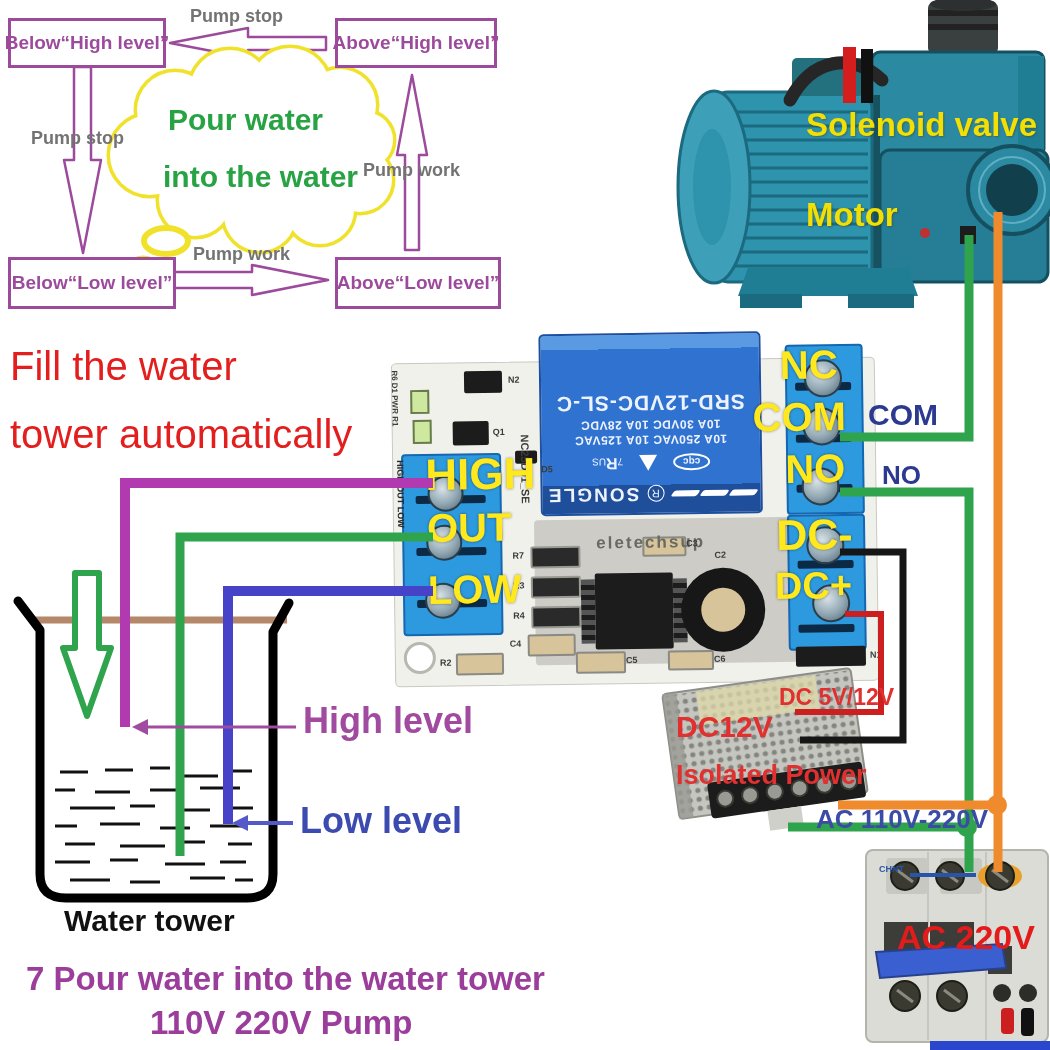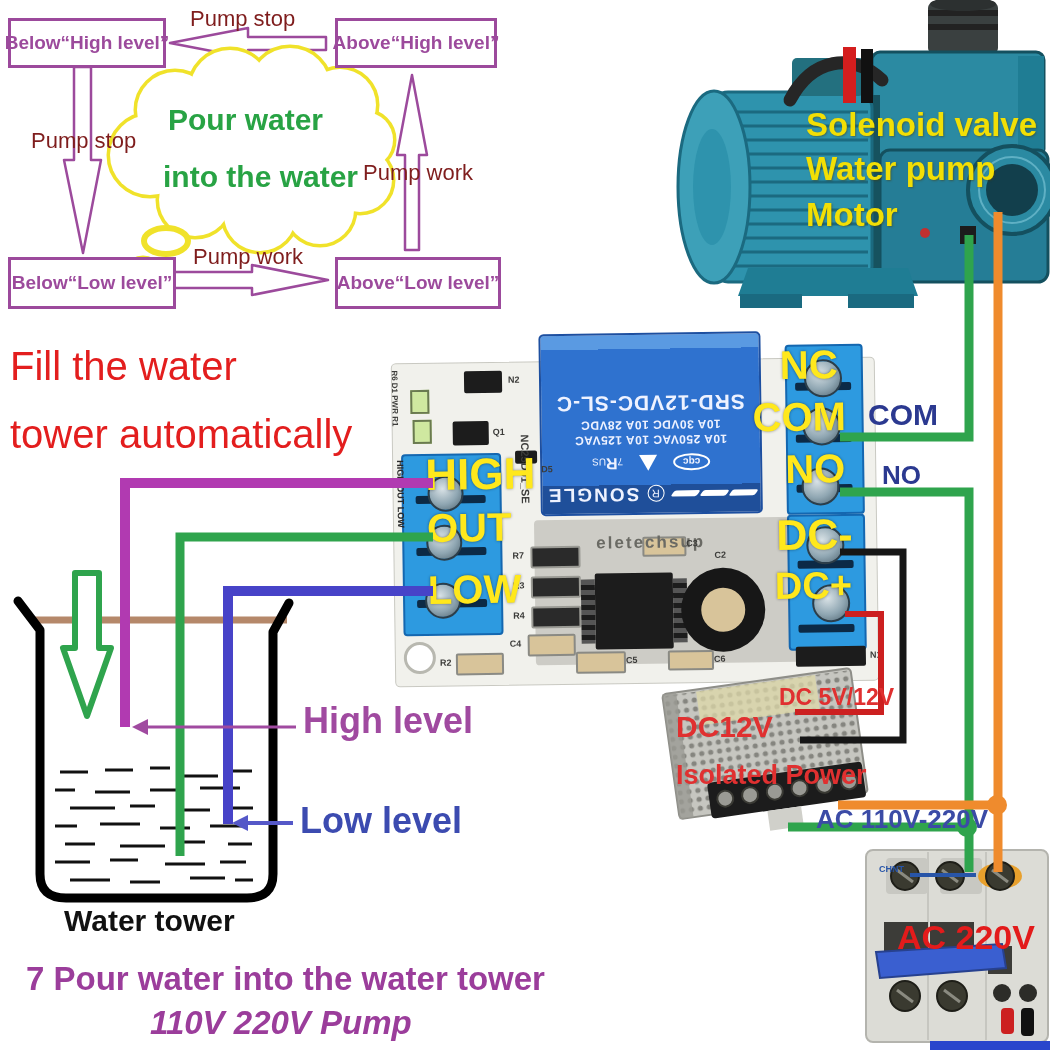--- a/index.html
+++ b/index.html
@@ -3,21 +3,21 @@
 <meta charset="utf-8">
 <style>
   html,body{margin:0;padding:0;background:#fff;}
   #stage{position:relative;width:1050px;height:1050px;background:#fff;overflow:hidden;
          font-family:"Liberation Sans","DejaVu Sans",sans-serif;}
   .abs{position:absolute;}
   
   .fc-box{position:absolute;background:#fff;border:3px solid #9c4a9c;color:#9c4a9c;
           font-weight:bold;font-size:19px;display:flex;align-items:center;justify-content:center;
           white-space:nowrap;z-index:5;}
-  .fc-lbl{position:absolute;color:#7f1d1d;font-weight:normal;font-size:22px;z-index:5;white-space:nowrap;}
+  .fc-lbl{position:absolute;color:#737373;font-weight:bold;font-size:18px;z-index:5;white-space:nowrap;}
   .cloud-txt{position:absolute;color:#28a344;font-weight:bold;font-size:30px;z-index:5;white-space:nowrap;}
   .headline{position:absolute;color:#e31e1e;font-weight:normal;font-size:40px;z-index:5;white-space:nowrap;}
   .pump-lbl{position:absolute;color:#f2df05;font-weight:bold;font-size:33px;z-index:5;white-space:nowrap;
             text-shadow:1px 1px 2px rgba(80,60,0,.45);}
   
   #board{position:absolute;left:393px;top:360px;width:482px;height:322px;background:#f1f1ec;
          border:1px solid #c9c9c2;border-radius:5px;z-index:2;transform:rotate(-0.8deg);}
   .tblock{position:absolute;background:#2d9ae0;border:2px solid #1467b0;border-radius:4px;}
   .screw{position:absolute;border-radius:50%;
          background:radial-gradient(circle at 40% 35%,#d9e2e6,#8fa6b2 55%,#4d626e);
@@ -385,33 +385,32 @@
   <div class="fc-lbl" style="left:193px;top:244px;">Pump work</div>
   <div class="fc-lbl" style="left:363px;top:160px;">Pump work</div>
 
   <div class="cloud-txt" style="left:168px;top:103px;">Pour water</div>
   <div class="cloud-txt" style="left:163px;top:160px;">into the water</div>
 
   <div class="headline" style="left:10px;top:344px;">Fill the water</div>
   <div class="headline" style="left:10px;top:412px;">tower automatically</div>
 
   <div class="pump-lbl" style="left:806px;top:106px;">Solenoid valve</div>
-  <div class="pump-lbl" style="left:806px;top:150px;">Water pump</div>
   <div class="pump-lbl" style="left:806px;top:196px;">Motor</div>
 
   <div class="wlbl" style="left:868px;top:398px;font-size:30px;">COM</div>
   <div class="wlbl" style="left:882px;top:460px;font-size:26px;">NO</div>
 
   <div class="twr-high" style="left:303px;top:700px;">High level</div>
   <div class="twr-low" style="left:300px;top:800px;">Low level</div>
   <div class="twr-cap" style="left:64px;top:904px;">Water tower</div>
 
   <div class="psu-red" style="left:779px;top:684px;font-size:23px;">DC 5V/12V</div>
   <div class="psu-red" style="left:676px;top:710px;font-size:30px;">DC12V</div>
   <div class="psu-red" style="left:676px;top:760px;font-size:27px;">Isolated Power</div>
   <div class="psu-blue" style="left:816px;top:804px;">AC 110V-220V</div>
 
   <div class="brk-brand" style="left:879px;top:864px;">CHNT</div>
   <div class="brk-red" style="left:897px;top:918px;">AC 220V</div>
 
   <div class="footer" style="left:26px;top:960px;">7 Pour water into the water tower</div>
-  <div class="footer" style="left:150px;top:1004px;font-style:italic;">110V 220V Pump</div>
+  <div class="footer" style="left:150px;top:1004px;">110V 220V Pump</div>
 </div>
 
 </body></html>

